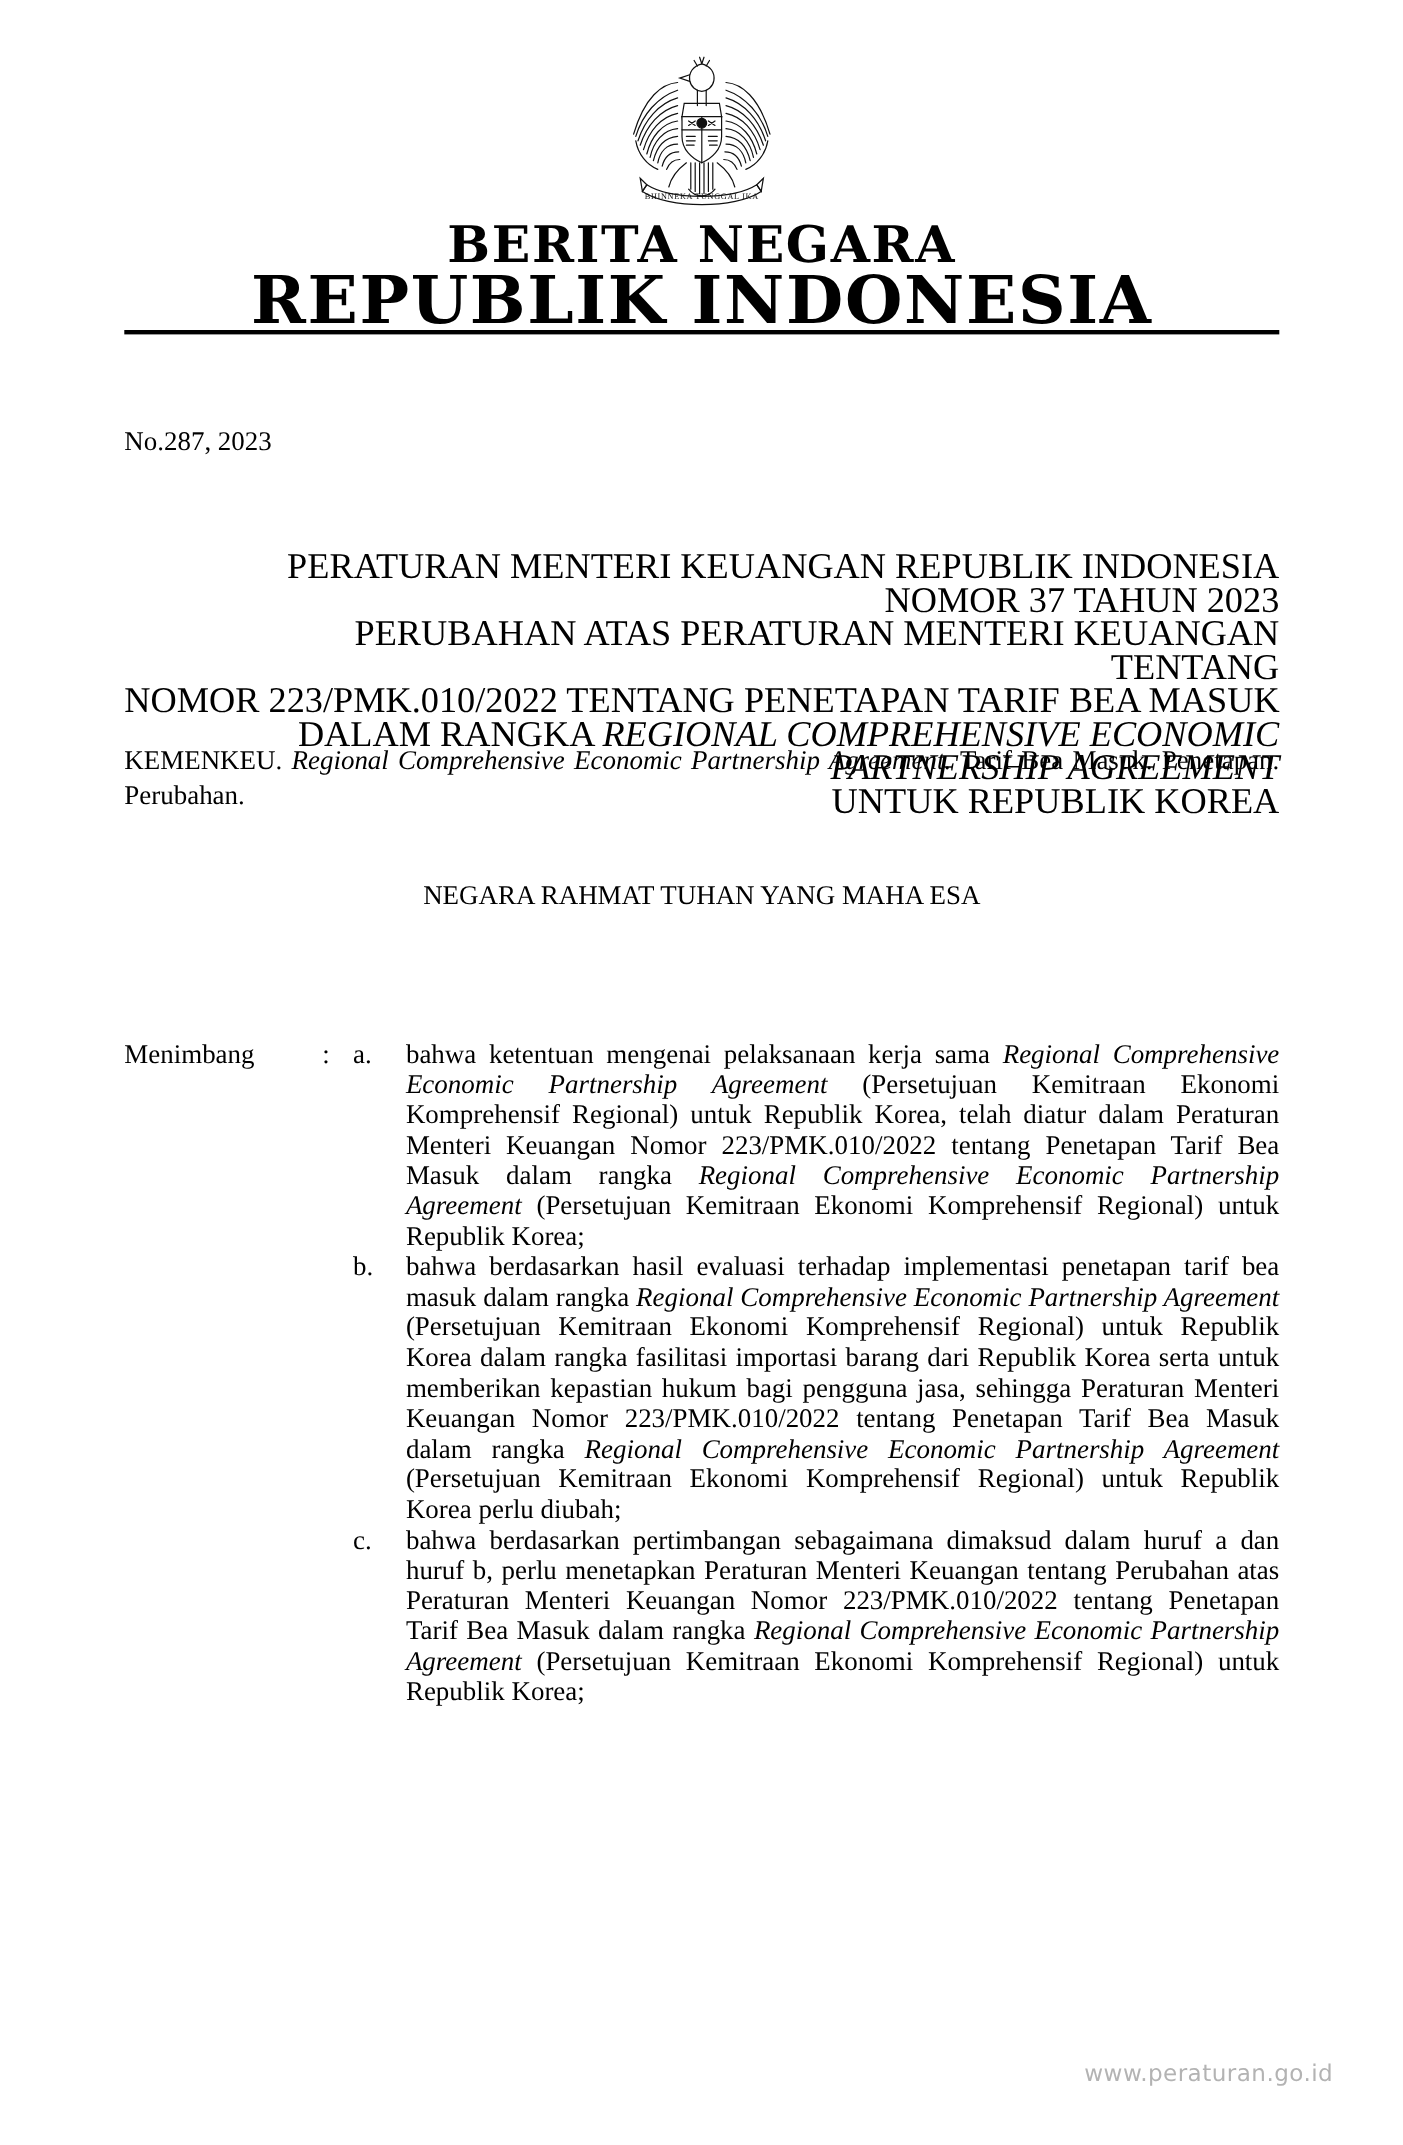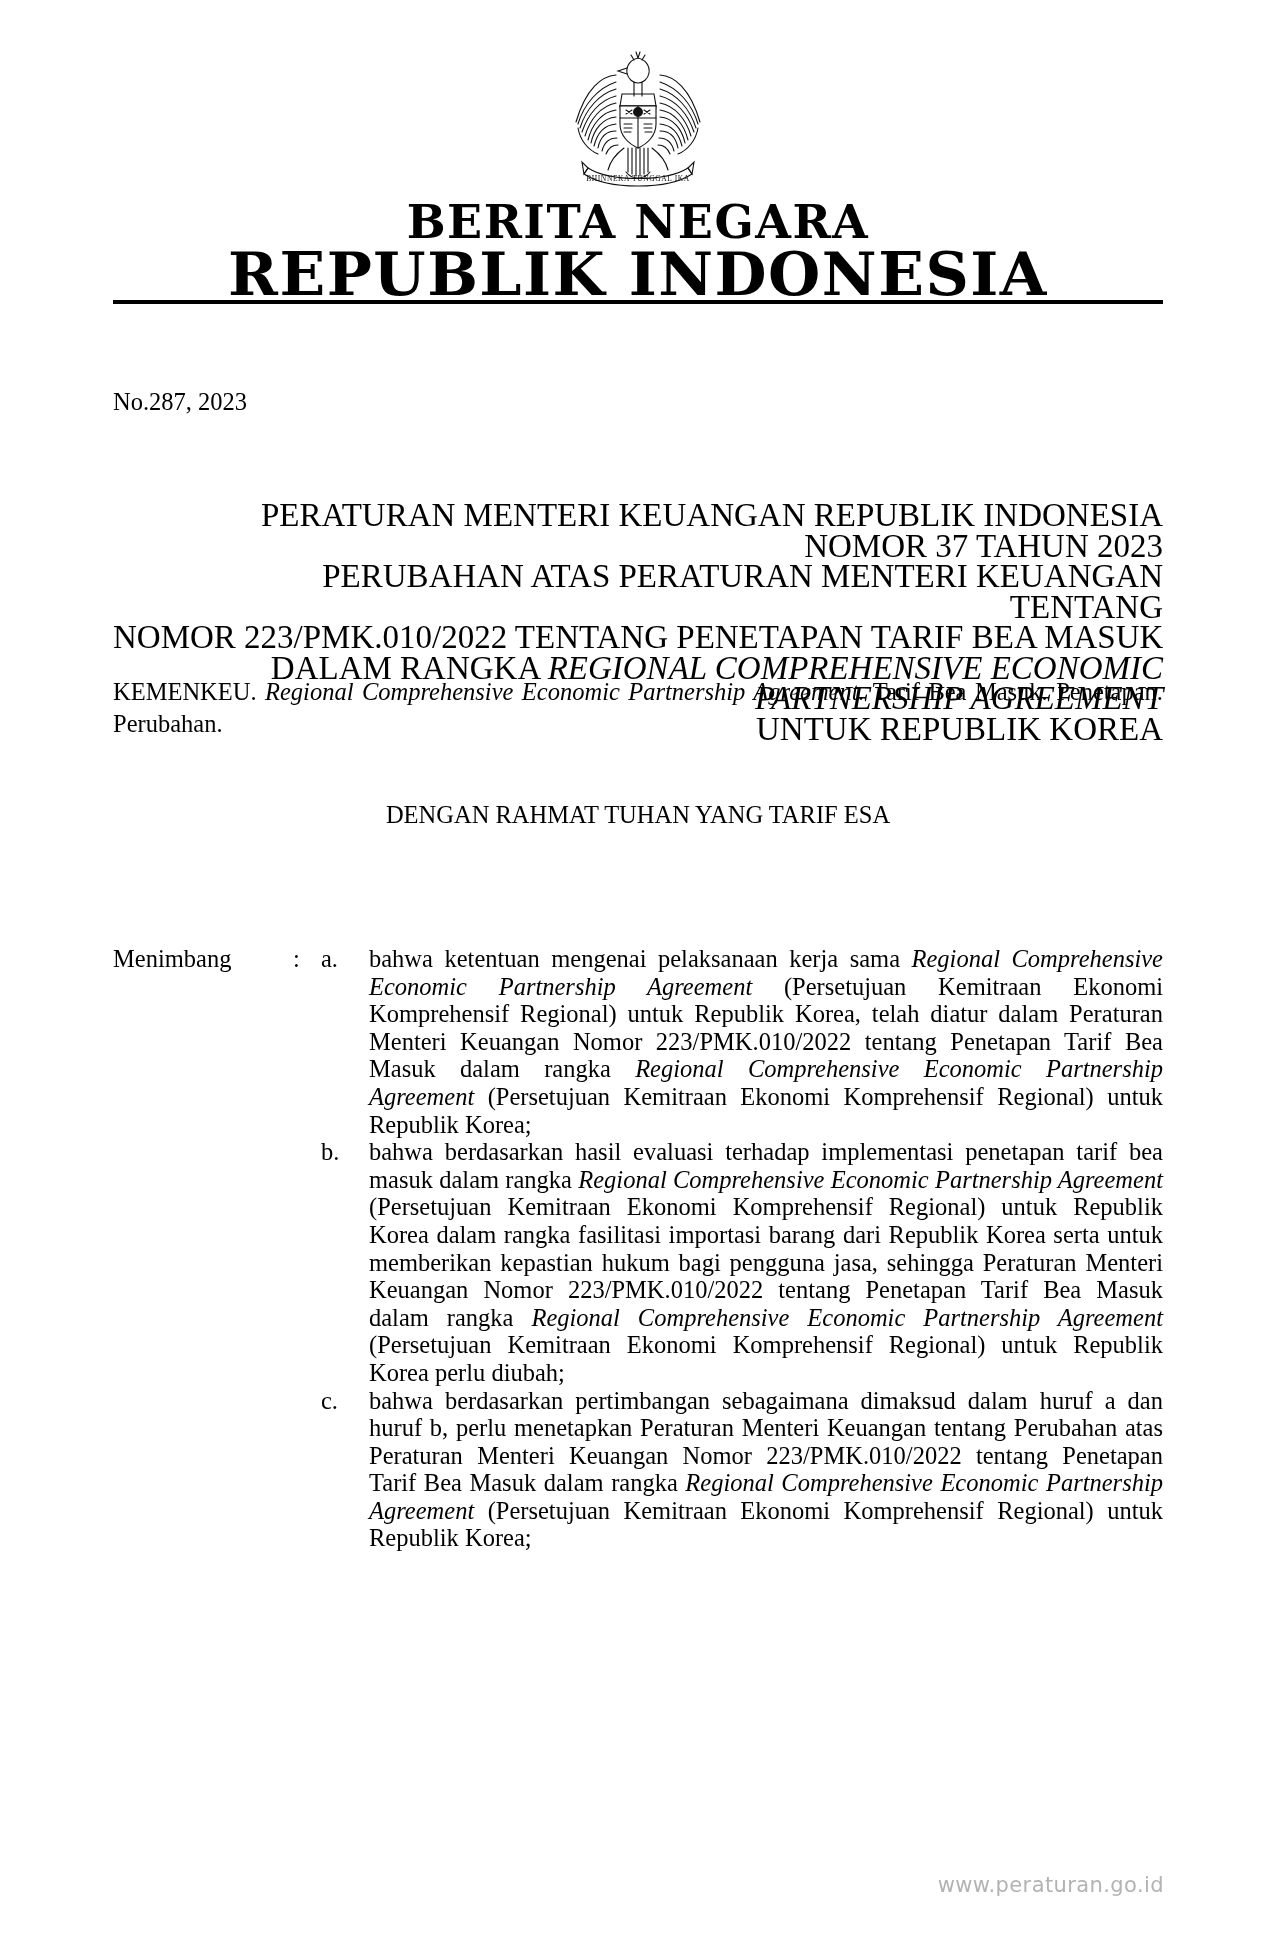--- a/index.html
+++ b/index.html
@@ -171,20 +171,21 @@
   .watermark {
     position: absolute;
     left: 0;
     top: 1873px;
     width: 1164px;
     text-align: right;
     font-family: "DejaVu Sans", "Liberation Sans", sans-serif;
     font-size: 21px;
     color: #b3b3b3;
     letter-spacing: 0.4px;
+    padding-left: 48px;
   }
 </style>
 </head>
 <body>
 
 <div class="page">
 
   <div class="emblem-wrap">
     <span class="emblem">
       <svg viewBox="0 0 168 152" width="168" height="152" aria-hidden="true">
@@ -272,21 +273,21 @@
     <div>PERATURAN MENTERI KEUANGAN REPUBLIK INDONESIA</div>
     <div>NOMOR 37 TAHUN 2023</div>
     <div>PERUBAHAN ATAS PERATURAN MENTERI KEUANGAN</div>
     <div>TENTANG</div>
     <div>NOMOR 223/PMK.010/2022 TENTANG PENETAPAN TARIF BEA MASUK</div>
     <div><span>DALAM RANGKA </span><i>REGIONAL COMPREHENSIVE ECONOMIC</i></div>
     <div><i>PARTNERSHIP AGREEMENT</i></div>
     <div>UNTUK REPUBLIK KOREA</div>
   </div>
 
-  <div class="blessing">DENGAN RAHMAT TUHAN YANG TARIF ESA</div>
+  <div class="blessing">NEGARA RAHMAT TUHAN YANG MAHA ESA</div>
 
   <div class="considerations">
 
     <div class="cons-row">
       <div class="cons-label">Menimbang</div>
       <div class="cons-colon">:</div>
       <div class="cons-letter">a.</div>
       <div class="cons-text">
         <span>bahwa ketentuan mengenai pelaksanaan kerja sama </span><i>Regional Comprehensive Economic Partnership Agreement</i><span> (Persetujuan Kemitraan Ekonomi Komprehensif Regional) untuk Republik Korea, telah diatur dalam Peraturan Menteri Keuangan Nomor 223/PMK.010/2022 tentang Penetapan Tarif Bea Masuk dalam rangka </span><i>Regional Comprehensive Economic Partnership Agreement</i><span> (Persetujuan Kemitraan Ekonomi Komprehensif Regional) untuk Republik Korea;</span>
       </div>

